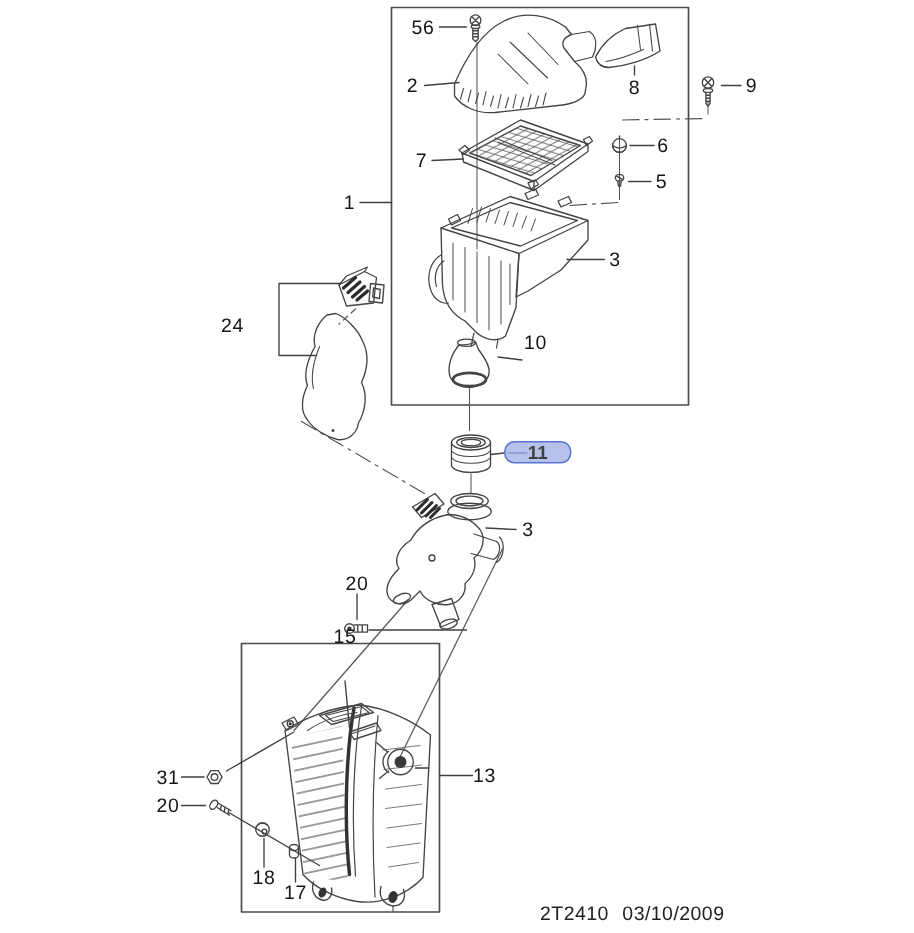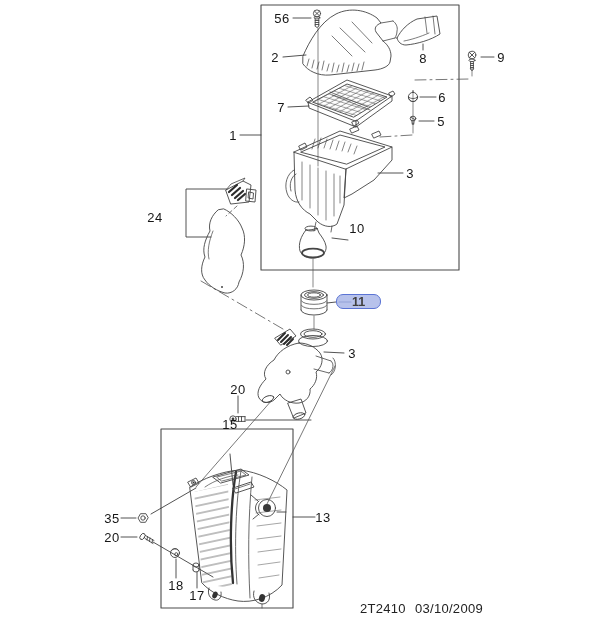--- a/index.html
+++ b/index.html
@@ -264,21 +264,21 @@
 <div class="plabel" style="left:423px;top:58px">8</div>
 <div class="plabel" style="left:501px;top:57px">9</div>
 <div class="plabel" style="left:442px;top:97px">6</div>
 <div class="plabel" style="left:441px;top:121px">5</div>
 <div class="plabel" style="left:410px;top:173px">3</div>
 <div class="plabel" style="left:357px;top:228px">10</div>
 <div class="plabel" style="left:155px;top:217px">24</div>
 <div class="plabel" style="left:352px;top:353px">3</div>
 <div class="plabel" style="left:238px;top:389px">20</div>
 <div class="plabel" style="left:230px;top:424px">15</div>
-<div class="plabel" style="left:112px;top:518px">35</div>
+<div class="plabel" style="left:112px;top:518px">31</div>
 <div class="plabel" style="left:112px;top:537px">20</div>
 <div class="plabel" style="left:176px;top:585px">18</div>
 <div class="plabel" style="left:197px;top:595px">17</div>
 <div class="plabel" style="left:323px;top:517px">13</div>
 
 <div class="hl-pill">11</div>
 
 <div class="footer">
   <span>2T2410</span><span>03/10/2009</span>
 </div>

